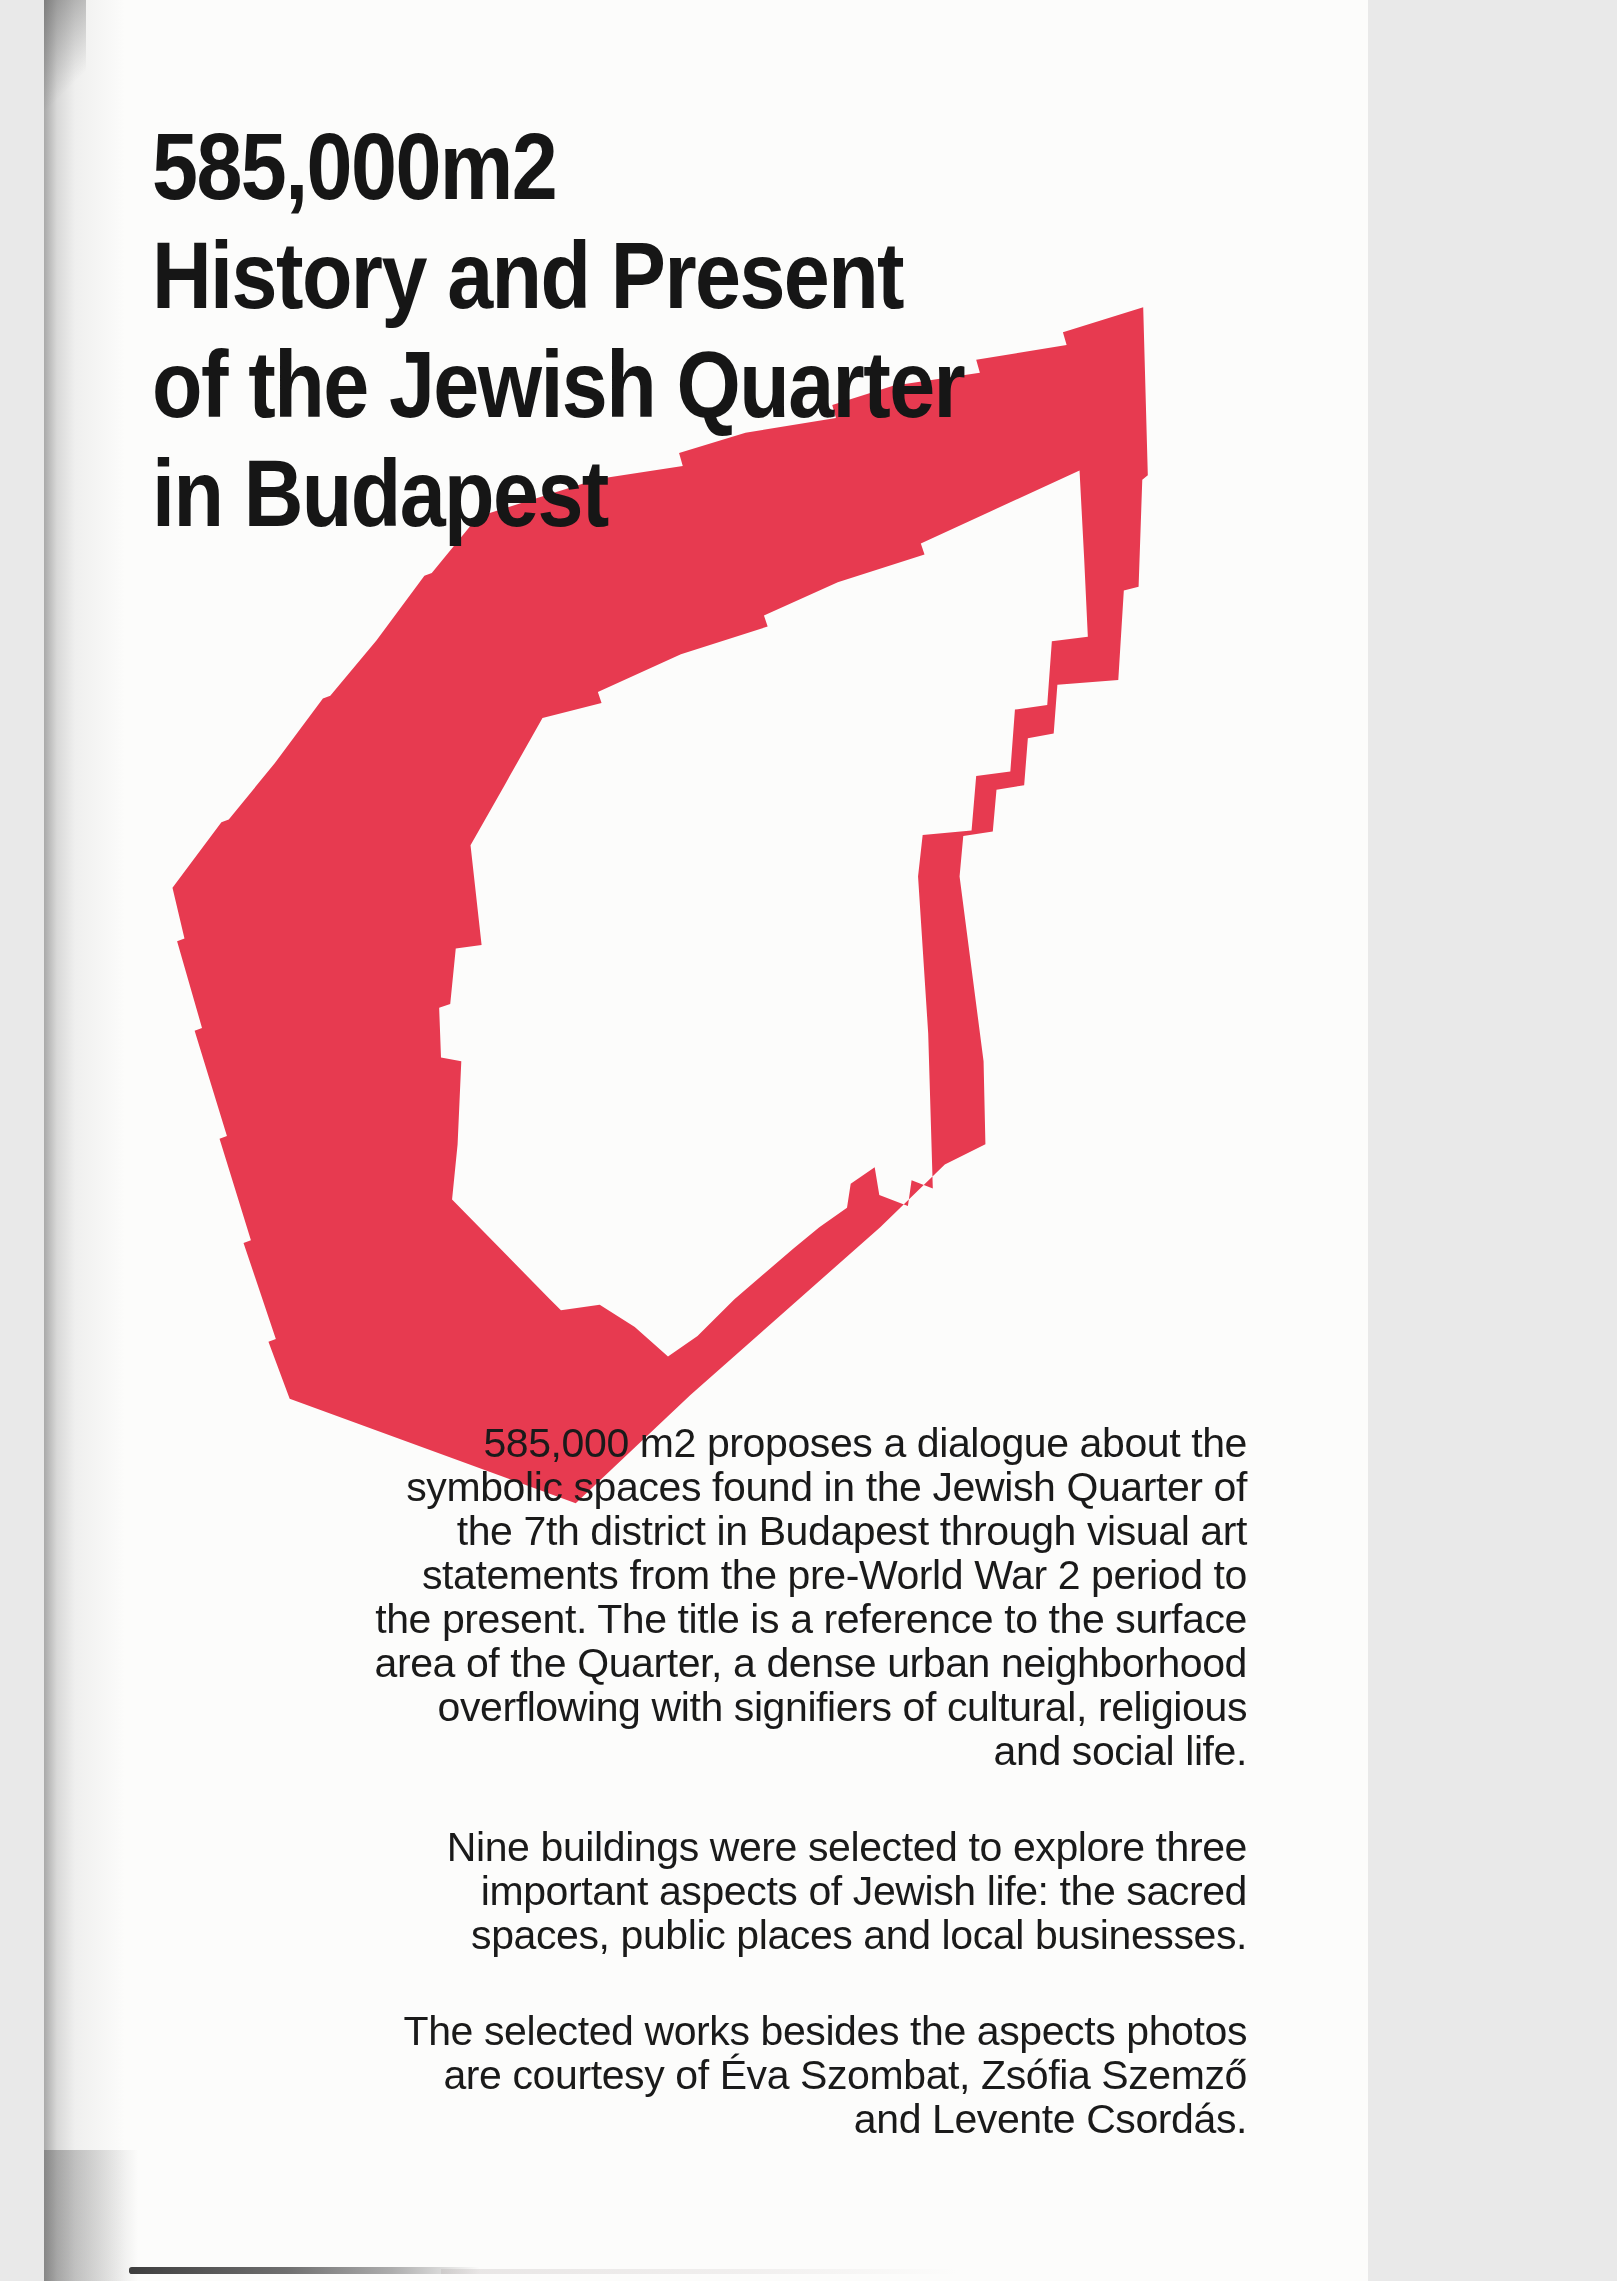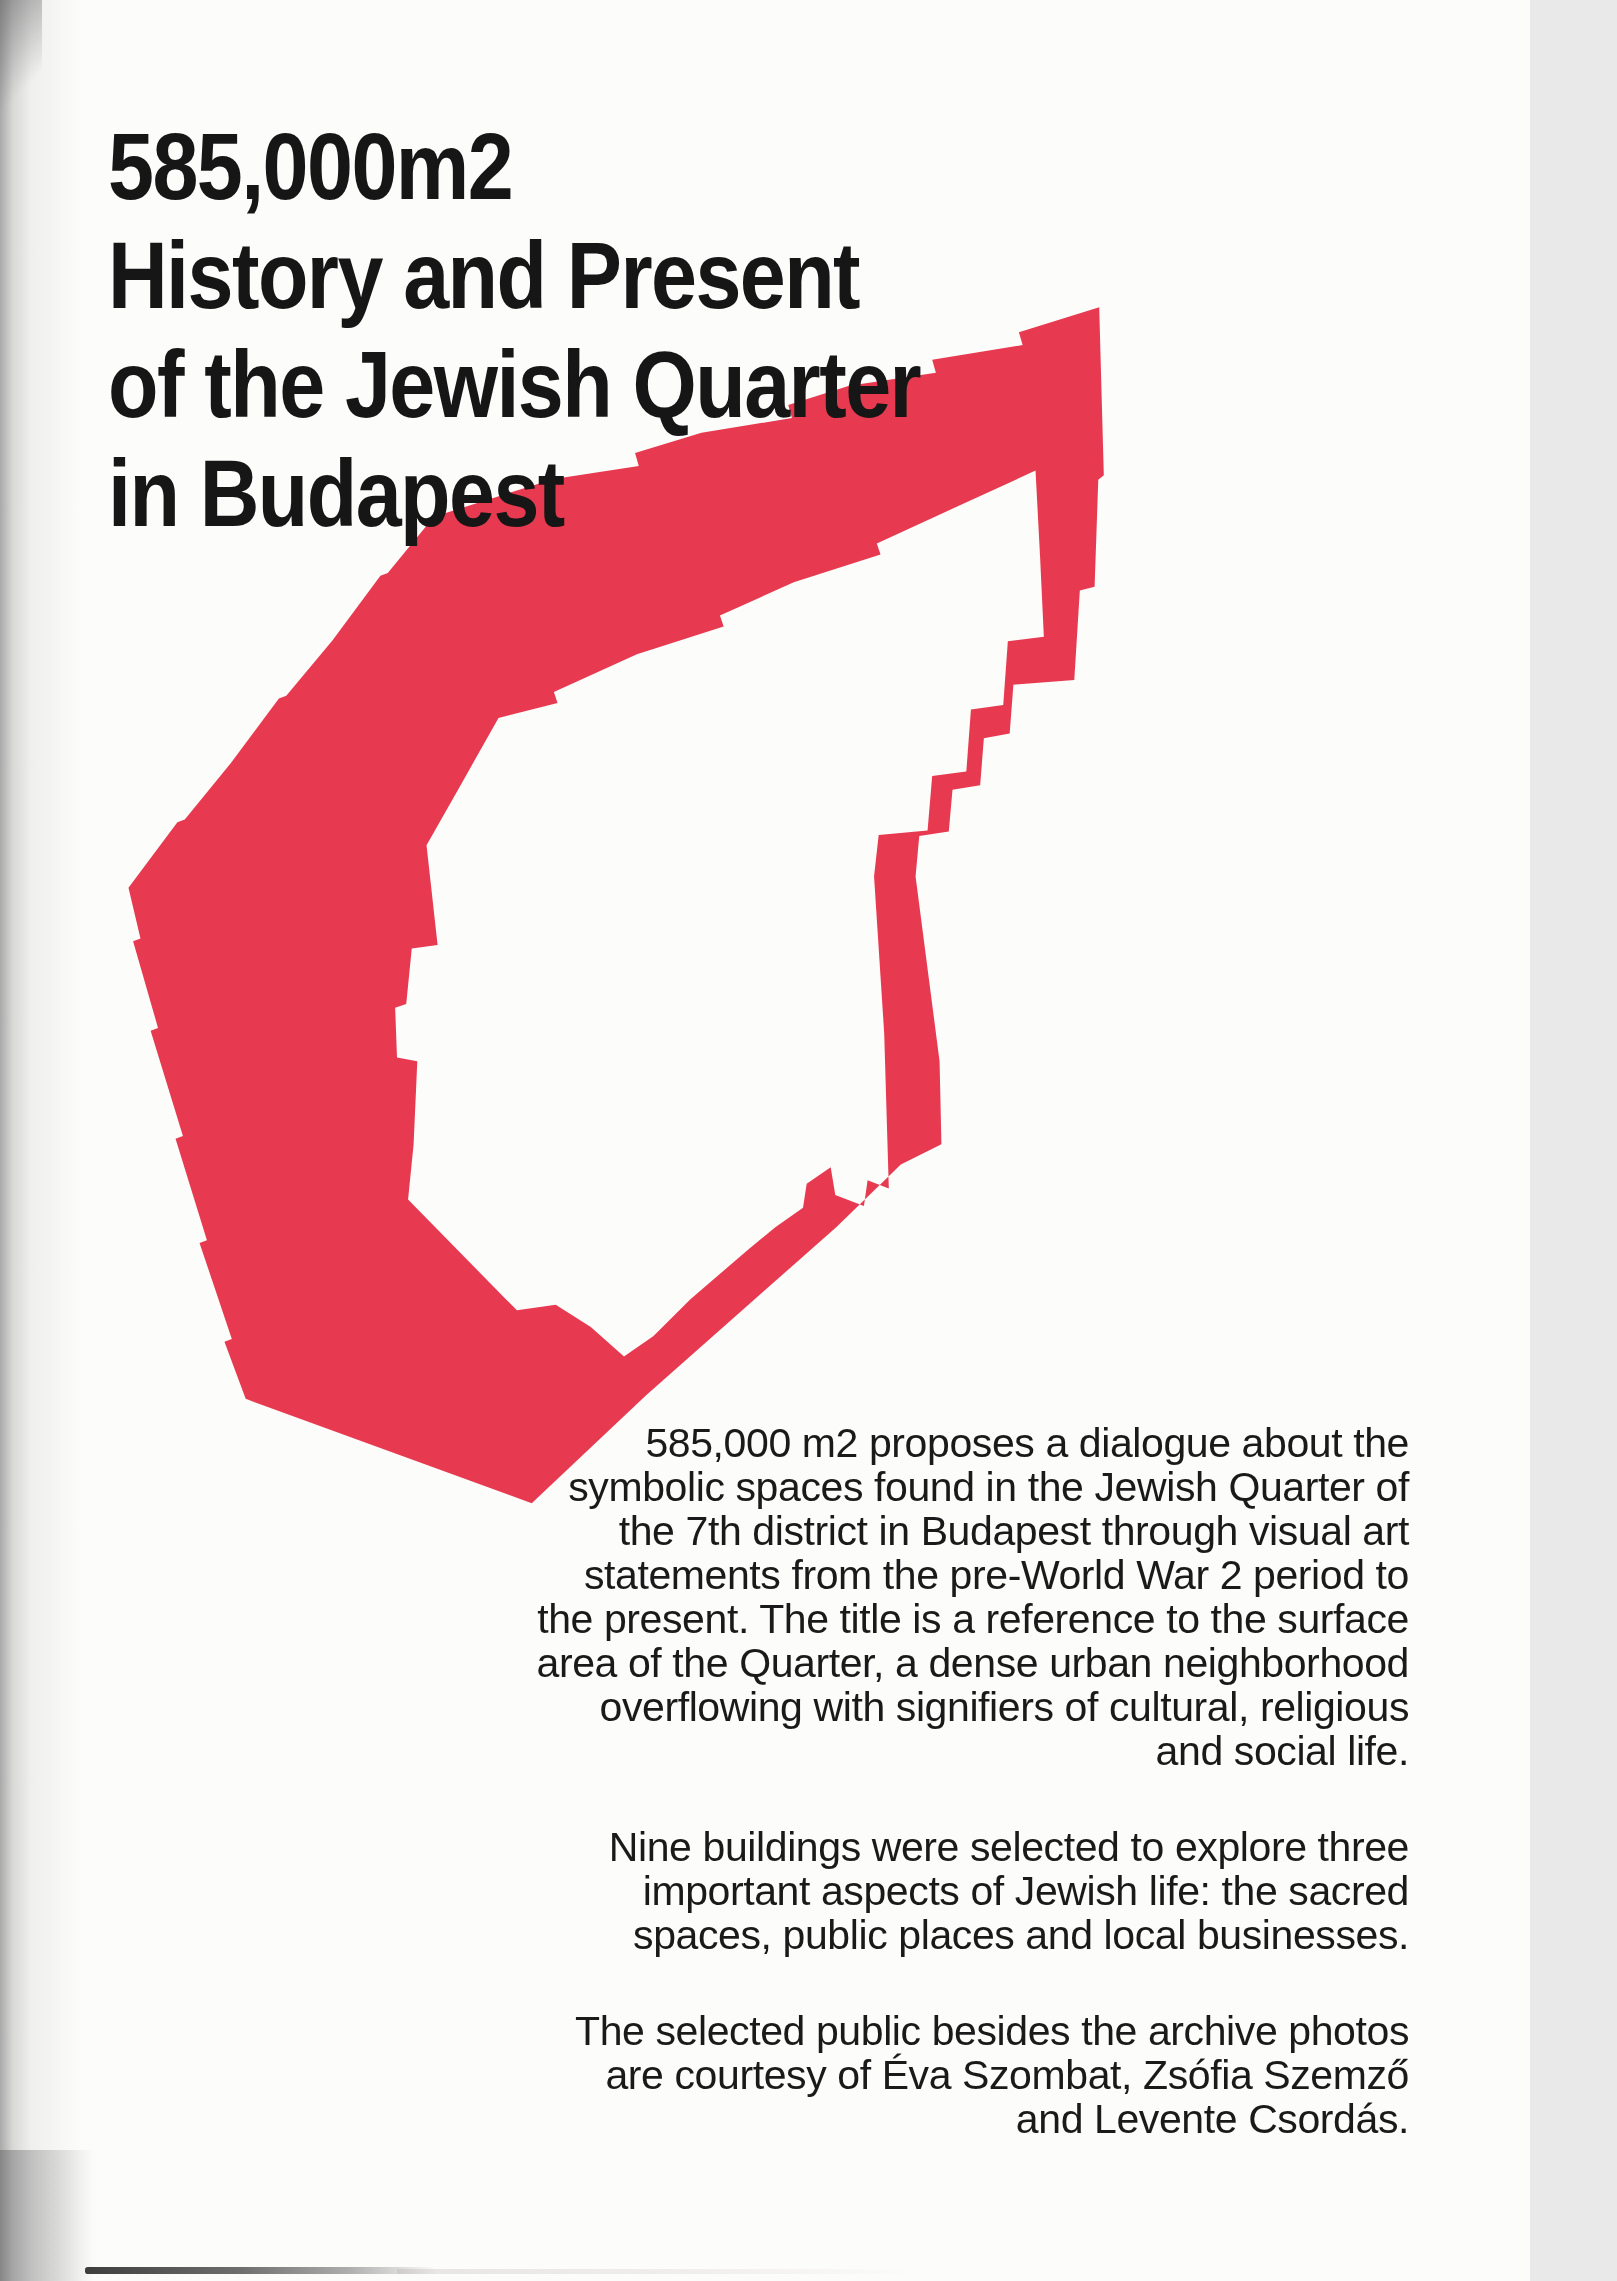--- a/index.html
+++ b/index.html
@@ -1,21 +1,22 @@
 <!DOCTYPE html>
 <html style="font-size:14.8px"><head>
 <meta charset="utf-8">
 <style>
   html,body{margin:0;padding:0;background:#e9e9e9;}
   .page{
     position:relative;
-    width:1530px;height:2281px;
+    width:1324px;height:2281px;
     background:#fcfcfb;
     overflow:hidden;
     font-family:"Liberation Sans",sans-serif;
+    margin-left:44px;
   }
   
   .scan-left-edge{
     position:absolute;left:0;top:0;width:83px;height:2281px;
     background:linear-gradient(to right, rgba(125,125,125,.65) 0px, rgba(150,150,150,.35) 13px, rgba(180,180,180,.18) 31px, rgba(200,200,200,0) 81px);
     pointer-events:none;
   }
   .scan-topleft-corner{
     position:absolute;left:0;top:0;width:42px;height:120px;
     background:linear-gradient(135deg, rgba(90,90,90,.55), rgba(90,90,90,0) 70%);
@@ -82,21 +83,21 @@
 symbolic spaces found in the Jewish Quarter of
 the 7th district in Budapest through visual art
 statements from the pre-World War 2 period to
 the present. The title is a reference to the surface
 area of the Quarter, a dense urban neighborhood
 overflowing with signifiers of cultural, religious
 and social life.</p>
     <p>Nine buildings were selected to explore three
 important aspects of Jewish life: the sacred
 spaces, public places and local businesses.</p>
-    <p>The selected public besides the archive photos
+    <p>The selected works besides the aspects photos
 are courtesy of Éva Szombat, Zsófia Szemző
 and Levente Csordás.</p>
   </div>
 
   <div class="scan-left-edge"></div>
   <div class="scan-topleft-corner"></div>
   <div class="scan-bottomleft-corner"></div>
   <div class="scan-bottom-line"></div>
   <div class="scan-bottom-smear"></div>
 

